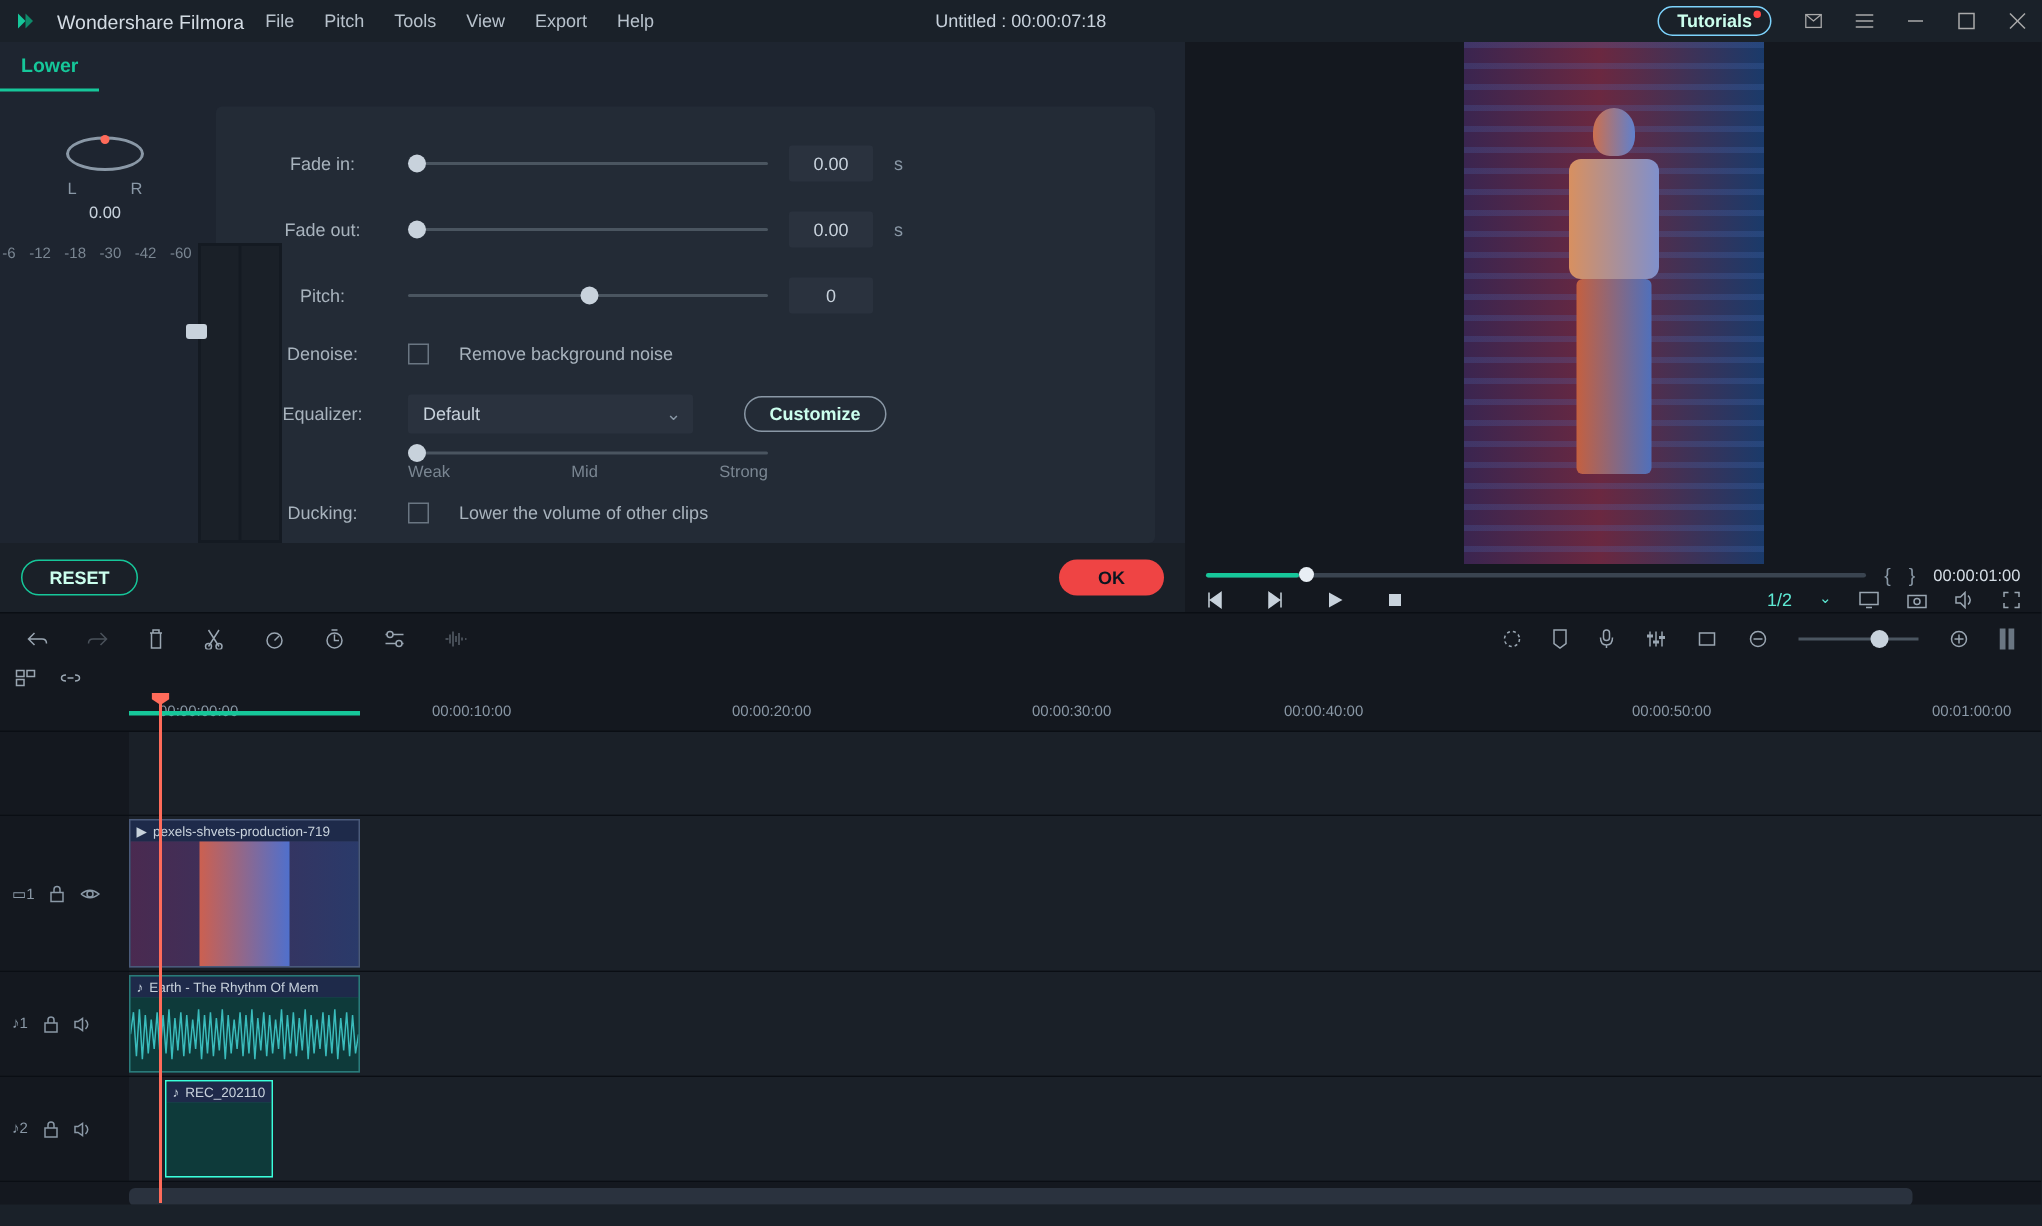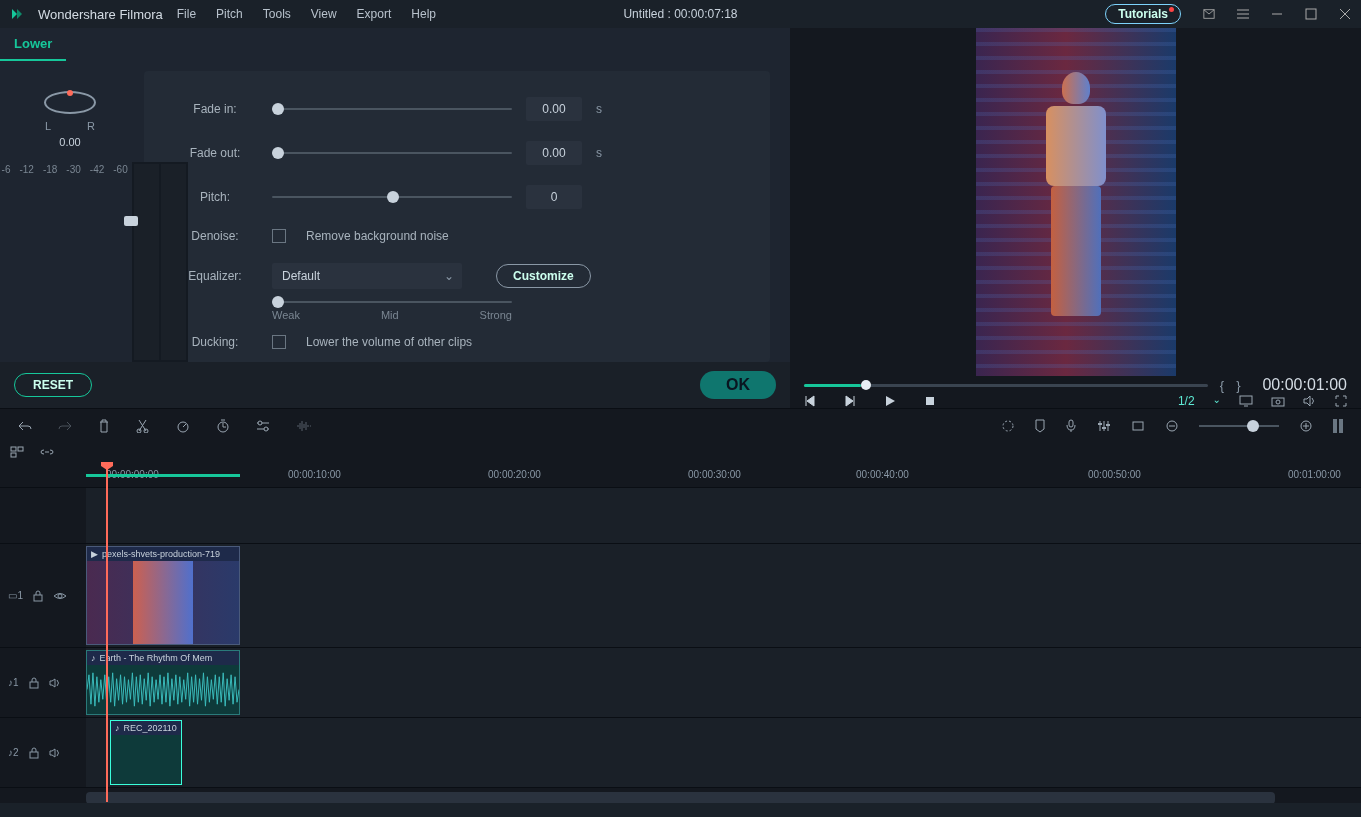--- a/index.html
+++ b/index.html
@@ -36,35 +36,35 @@
 .slider-thumb{position:absolute;top:-5px;width:12px;height:12px;background:#c8d2dc;border-radius:50%}
 .val-box{width:56px;height:24px;background:#2a323e;display:flex;align-items:center;justify-content:center;color:#c8d2dc;font-size:12px;border-radius:2px}
 .unit{color:#8a98a6;font-size:12px}
 .select{flex:0 0 190px;height:26px;background:#2a323e;display:flex;align-items:center;padding:0 10px;color:#c8d2dc;font-size:12px;position:relative;border-radius:2px}
 .select::after{content:"⌄";position:absolute;right:8px;color:#8a98a6}
 .customize-btn{border:1.5px solid #8a98a6;border-radius:14px;padding:4px 16px;color:#cfe;font-weight:bold;font-size:12px;margin-left:20px}
 .checkbox{width:14px;height:14px;border:1px solid #6a7682;margin-right:6px}
 .slider-labels{display:flex;justify-content:space-between;width:240px;margin-left:100px;margin-top:-14px;font-size:11px;color:#7a8692}
 .bottom-bar{height:46px;background:#1a2028;display:flex;align-items:center;padding:0 14px}
 .reset-btn{border:1.5px solid #16c79a;border-radius:14px;padding:4px 18px;color:#cfe;font-weight:bold;font-size:12px}
-.ok-btn{background:#0f766e;border-radius:14px;padding:5px 26px;color:#0a1520;font-weight:bold;font-size:16px;margin-left:auto}
+.ok-btn{background:#ef4444;border-radius:14px;padding:5px 26px;color:#0a1520;font-weight:bold;font-size:12px;margin-left:auto}
 .preview{flex:1;background:#14181f;display:flex;flex-direction:column}
 .preview-canvas{flex:1;display:flex;align-items:center;justify-content:center;background:#14181f}
 .vid-frame{width:200px;height:348px;background:linear-gradient(90deg,#3a2550 0%,#6b2840 45%,#1a3a6a 100%);position:relative;overflow:hidden}
 .vid-frame::before{content:"";position:absolute;inset:0;background:repeating-linear-gradient(180deg,rgba(80,120,200,0.2) 0 4px,transparent 4px 14px)}
 .person{position:absolute;left:50%;top:50%;transform:translate(-50%,-50%);width:90px;height:260px}
 .person .head{width:28px;height:32px;background:linear-gradient(90deg,#cc7050,#6080cc);border-radius:50% 50% 40% 40%;margin:0 auto}
 .person .torso{width:60px;height:80px;background:linear-gradient(90deg,#d89060,#8090cc);margin:2px auto 0;border-radius:8px}
 .person .legs{width:50px;height:130px;background:linear-gradient(90deg,#c46040,#5070bb);margin:0 auto;border-radius:4px}
 .scrubber{height:18px;display:flex;align-items:center;padding:0 14px;gap:12px}
 .scrub-track{flex:1;height:3px;background:#3a4450;position:relative;border-radius:2px}
 .scrub-fill{position:absolute;left:0;top:0;height:100%;width:14%;background:#16c79a;border-radius:2px}
 .scrub-thumb{position:absolute;left:14%;top:-4px;width:10px;height:10px;background:#e8eef4;border-radius:50%}
 .brace{color:#8a98a6;font-size:13px}
-.time-disp{color:#d4dce4;font-size:16px;margin-left:10px}
+.time-disp{color:#d4dce4;font-size:11px;}
 .transport{height:40px;display:flex;align-items:center;padding:0 14px;gap:28px}
 .t-icon{color:#c8d2dc;font-size:12px;cursor:pointer}
 .transport-right{margin-left:auto;display:flex;align-items:center;gap:18px}
 .ratio{color:#5eead4;font-size:12px;display:flex;align-items:flex-start;gap:18px}
 .toolbar{height:34px;background:#14181f;display:flex;align-items:center;padding:0 18px;gap:26px;border-top:1px solid #0a0e14}
 .tool-icon{color:#9aa6b2;cursor:pointer;display:flex;align-items:center}
 .toolbar-right{margin-left:auto;display:flex;align-items:center;gap:20px}
 .zoom-slider{width:80px;height:2px;background:#4a5560;position:relative}
 .zoom-slider .slider-thumb{left:60%}
 .timeline{background:#14181f;height:341px;overflow:hidden}

